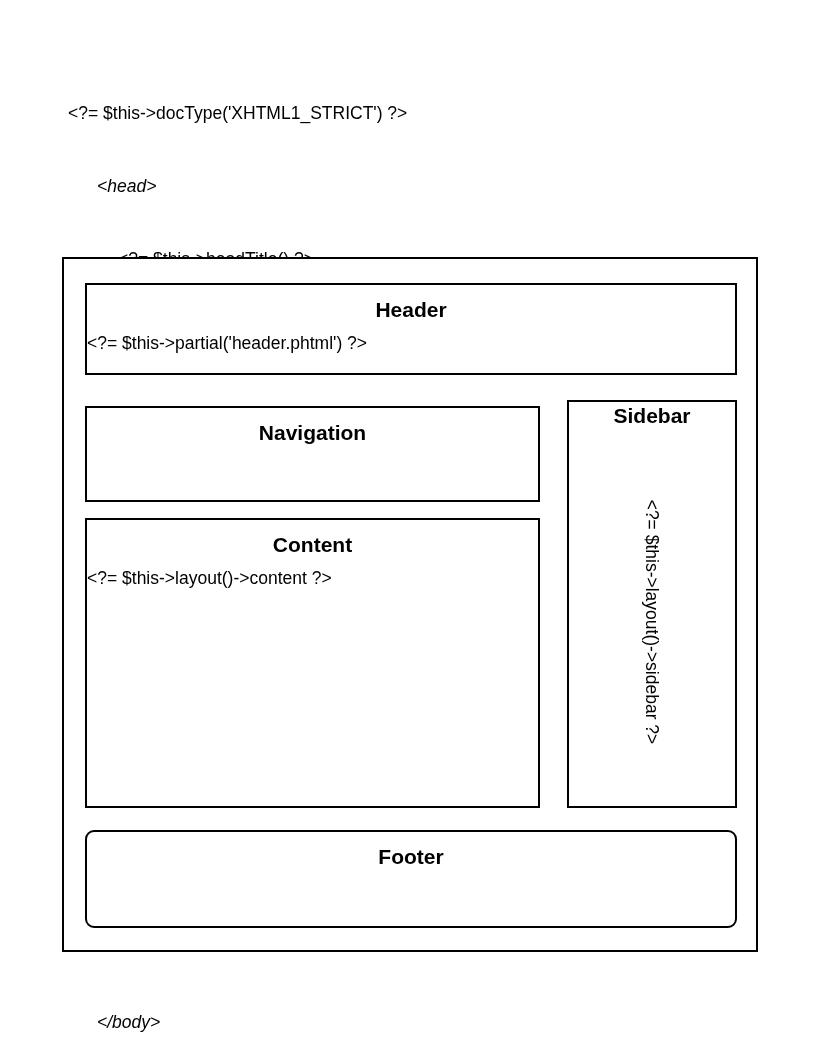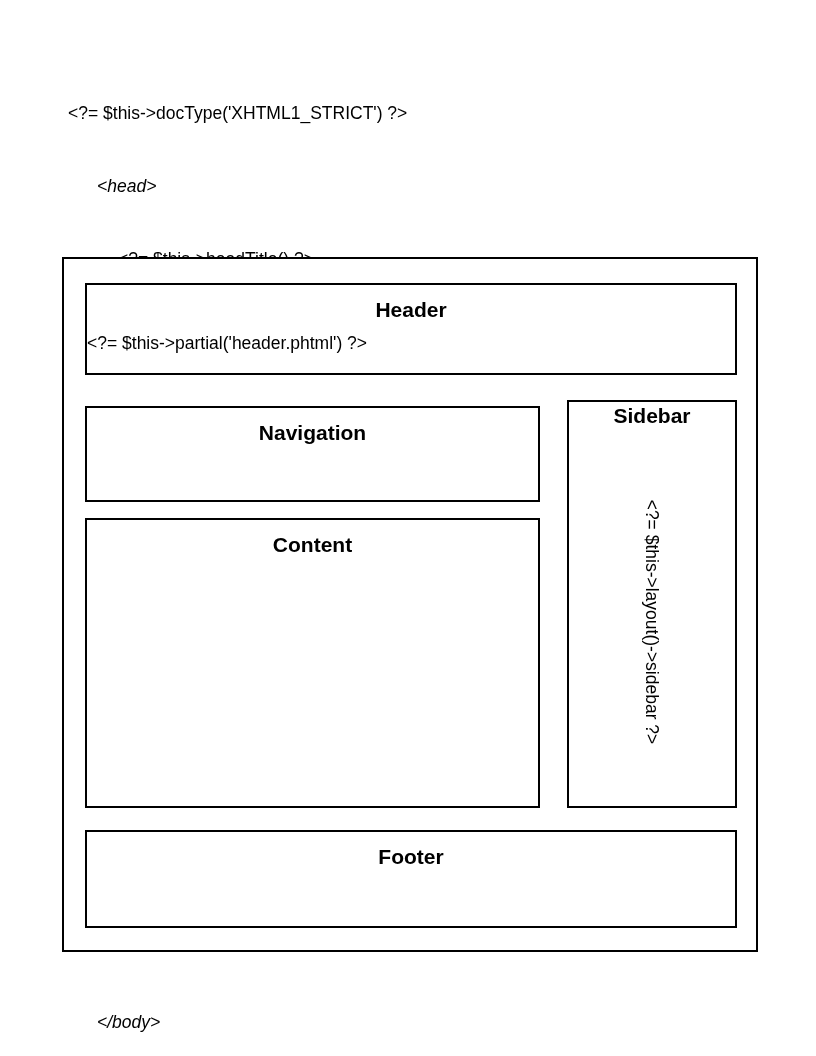--- a/index.html
+++ b/index.html
@@ -29,21 +29,21 @@
     position: absolute;
     border: 2px solid #000000;
     background: #ffffff;
     box-sizing: border-box;
   }
   #outer-box   { left: 62px;  top: 257px; width: 696px; height: 695px; }
   #header-box  { left: 85px;  top: 283px; width: 652px; height: 92px;  }
   #nav-box     { left: 85px;  top: 400px; width: 455px; height: 96px; margin-top: 6px;  }
   #content-box { left: 85px;  top: 518px; width: 455px; height: 290px; }
   #sidebar-box { left: 567px; top: 400px; width: 170px; height: 408px; }
-  #footer-box  { left: 85px;  top: 830px; width: 652px; height: 98px;  }
+  #footer-box  { left: 85px;  top: 830px; width: 652px; height: 98px; border-radius: 9px;  }
   .box-title {
     margin-top: 13px;
     text-align: center;
     font-weight: bold;
     font-size: 21px;
     line-height: 24px;
   }
   #sidebar-box .box-title { margin-top: 2px; text-align: center; }
   .box-code {
     margin-top: 10px;
@@ -86,20 +86,21 @@
     <div class="box-title">Header</div>
     <div class="box-code">&lt;?= $this-&gt;partial('header.phtml') ?&gt;</div>
   </div>
 
   <div class="dbox" id="nav-box">
     <div class="box-title">Navigation</div>
   </div>
 
   <div class="dbox" id="content-box">
     <div class="box-title">Content</div>
+    <div class="box-code">&lt;?= $this-&gt;layout()-&gt;content ?&gt;</div>
   </div>
 
   <div class="dbox" id="sidebar-box">
     <div class="box-title">Sidebar</div>
     <div class="vert-code">&lt;?= $this-&gt;layout()-&gt;sidebar ?&gt;</div>
   </div>
 
   <div class="dbox" id="footer-box">
     <div class="box-title">Footer</div>
   </div>

